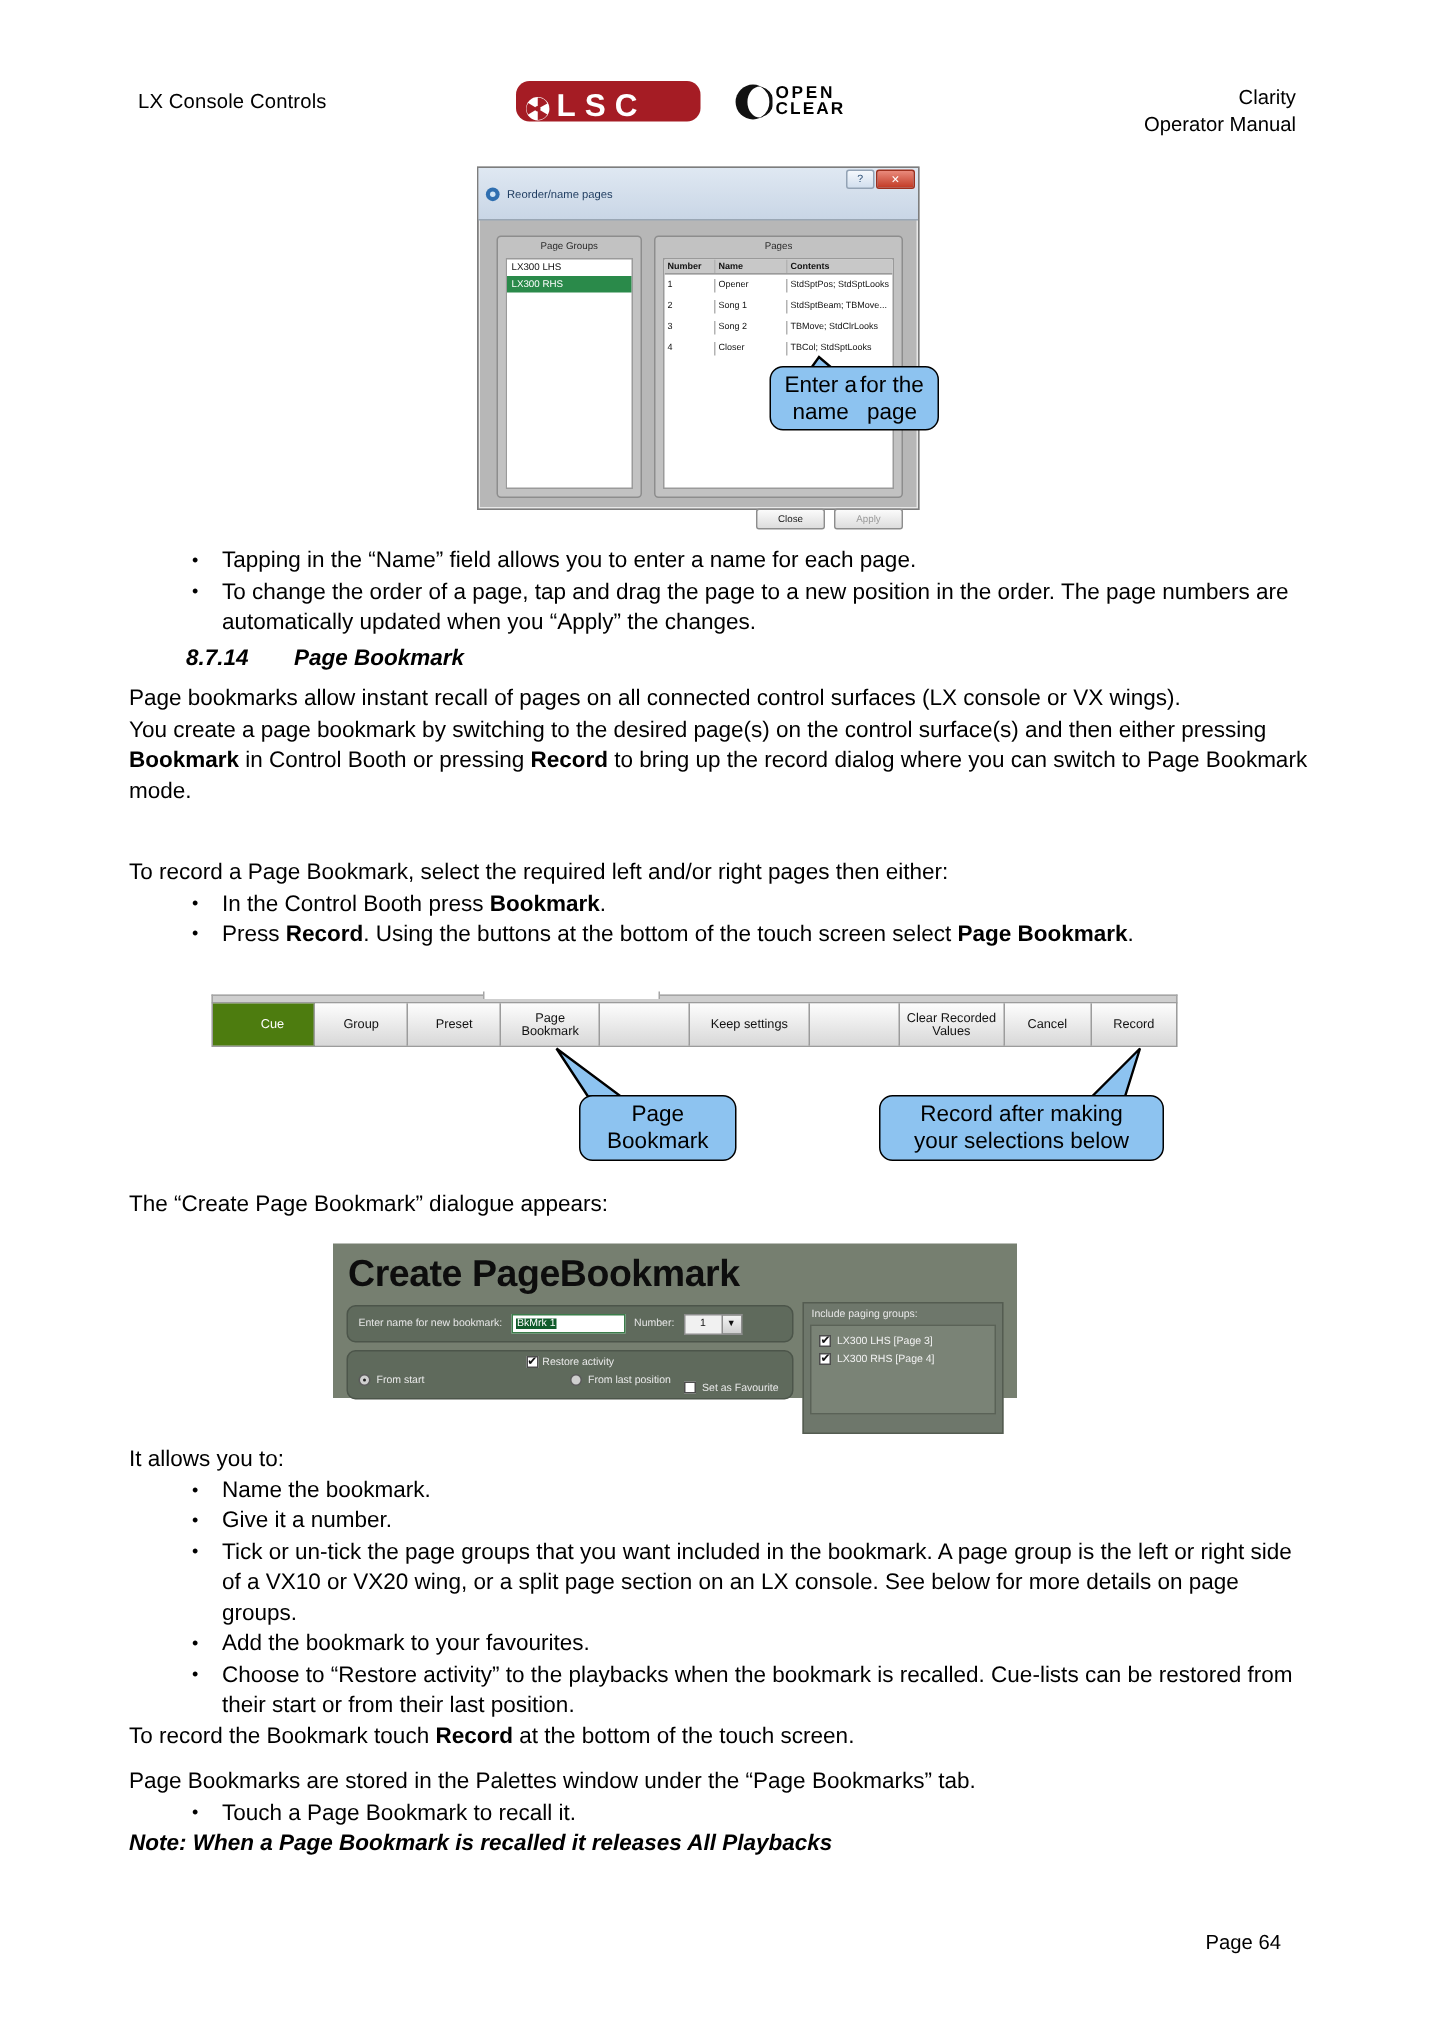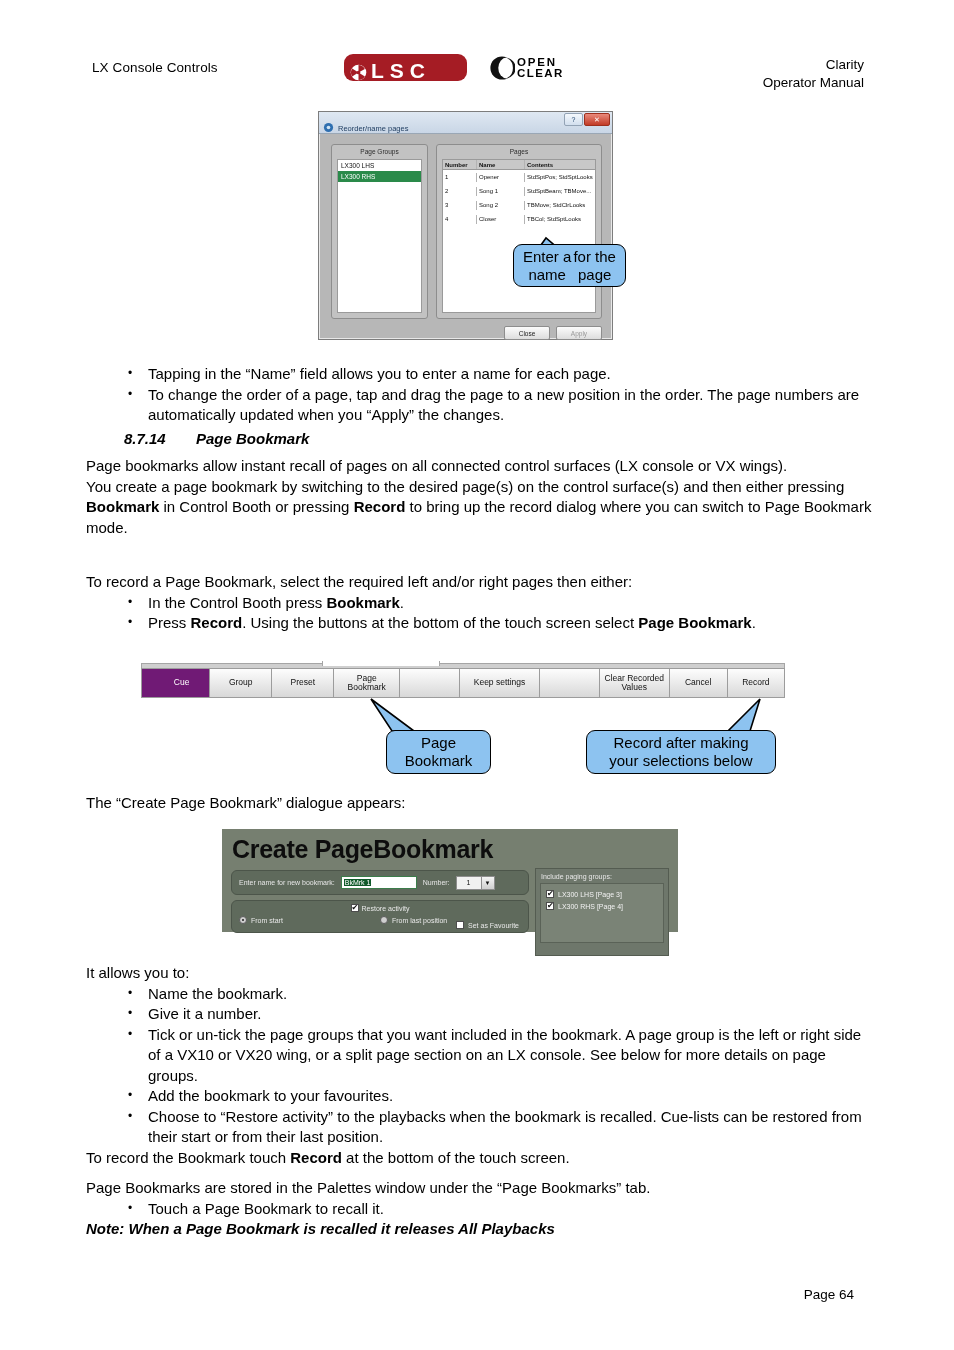--- a/index.html
+++ b/index.html
@@ -67,23 +67,23 @@
   .footer { position:absolute; right:100px; bottom:48px; font-size:13.5px; }
 
   
   .fig1 {
     position:absolute; left:318px; top:111px; width:295px; height:229px;
     background:#b7b7b7;
     border:1px solid #7d7d7d;
     box-shadow:0 0 0 1px #e8e8e8 inset;
   }
   .f1-title {
-    height:22px; background:linear-gradient(#dfe8f2,#c9d6e6);
+    height:35px; background:linear-gradient(#dfe8f2,#c9d6e6);
     border-bottom:1px solid #9aa7b5;
-    display:flex; align-items:flex-end; padding-left:4px; gap:4px;
+    display:flex; align-items:center; padding-left:4px; gap:4px;
     position:relative;
   }
   .f1-ticon { width:11px; height:11px; }
   .f1-ttext { font-size:7.5px; color:#1c3a5e; }
   .f1-tbtns { position:absolute; right:2px; top:1px; display:flex; gap:1px; }
   .f1-tb {
     width:19px; height:13px; border:1px solid #93a3b5; border-radius:2px;
     background:linear-gradient(#f4f8fc,#d2dfee);
     font-size:7px; color:#20456e; display:flex; align-items:center; justify-content:center;
   }
@@ -148,21 +148,21 @@
     display:flex; align-items:stretch;
     box-shadow:0 -2px 0 -1px #cfcfcf inset;
   }
   .fig2 .tb {
     border-right:1px solid #9c9c9c;
     display:flex; align-items:center; justify-content:center;
     font-size:8.5px; text-align:center; line-height:9.5px;
     background:linear-gradient(#fdfdfd,#d8d8d8);
     color:#111;
   }
-  .fig2 .tb.active { background:#701a75; color:#fff;padding-left:12px; }
+  .fig2 .tb.active { background:#4d7c0f; color:#fff;padding-left:12px; }
   .fig2 .tb.empty { background:linear-gradient(#fdfdfd,#d8d8d8); }
   .fig2-top {
     position:absolute; left:141px; top:663px; width:644px; height:6px;
     background:#cfcfcf; border:1px solid #a5a5a5; border-bottom:none;
   }
   .fig2-notch {
     position:absolute; left:322px; top:661px; width:118px; height:5px;
     background:#ffffff; border-left:1px solid #a5a5a5; border-right:1px solid #a5a5a5;
   }
 

